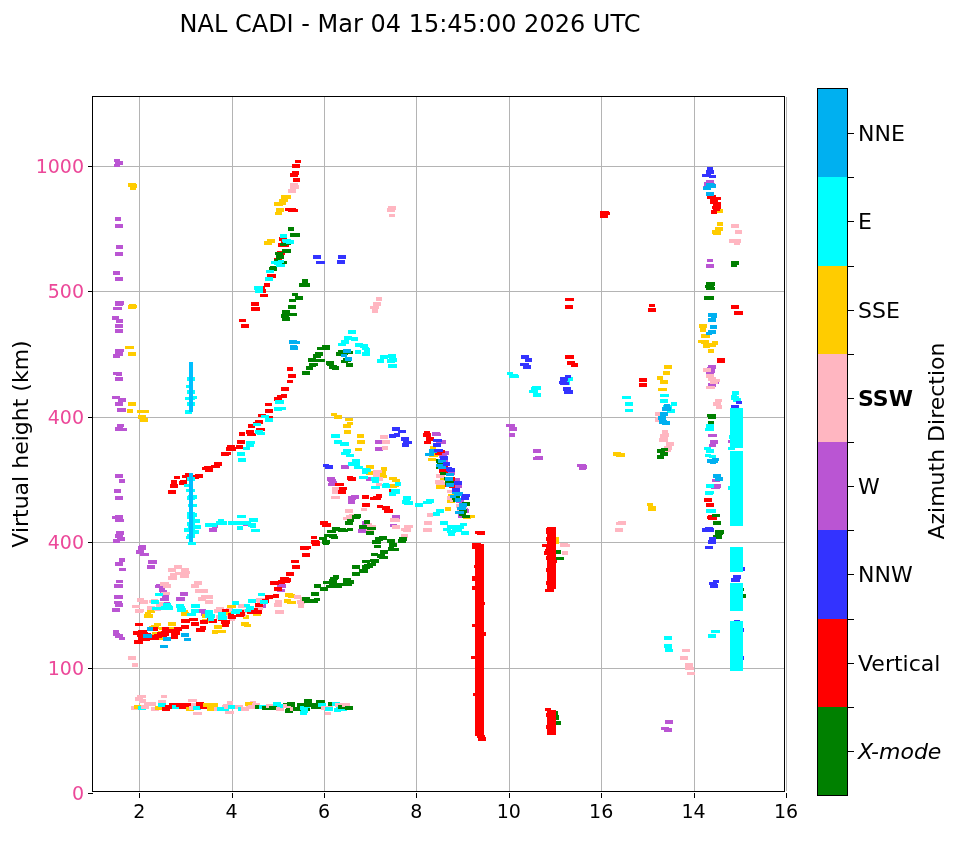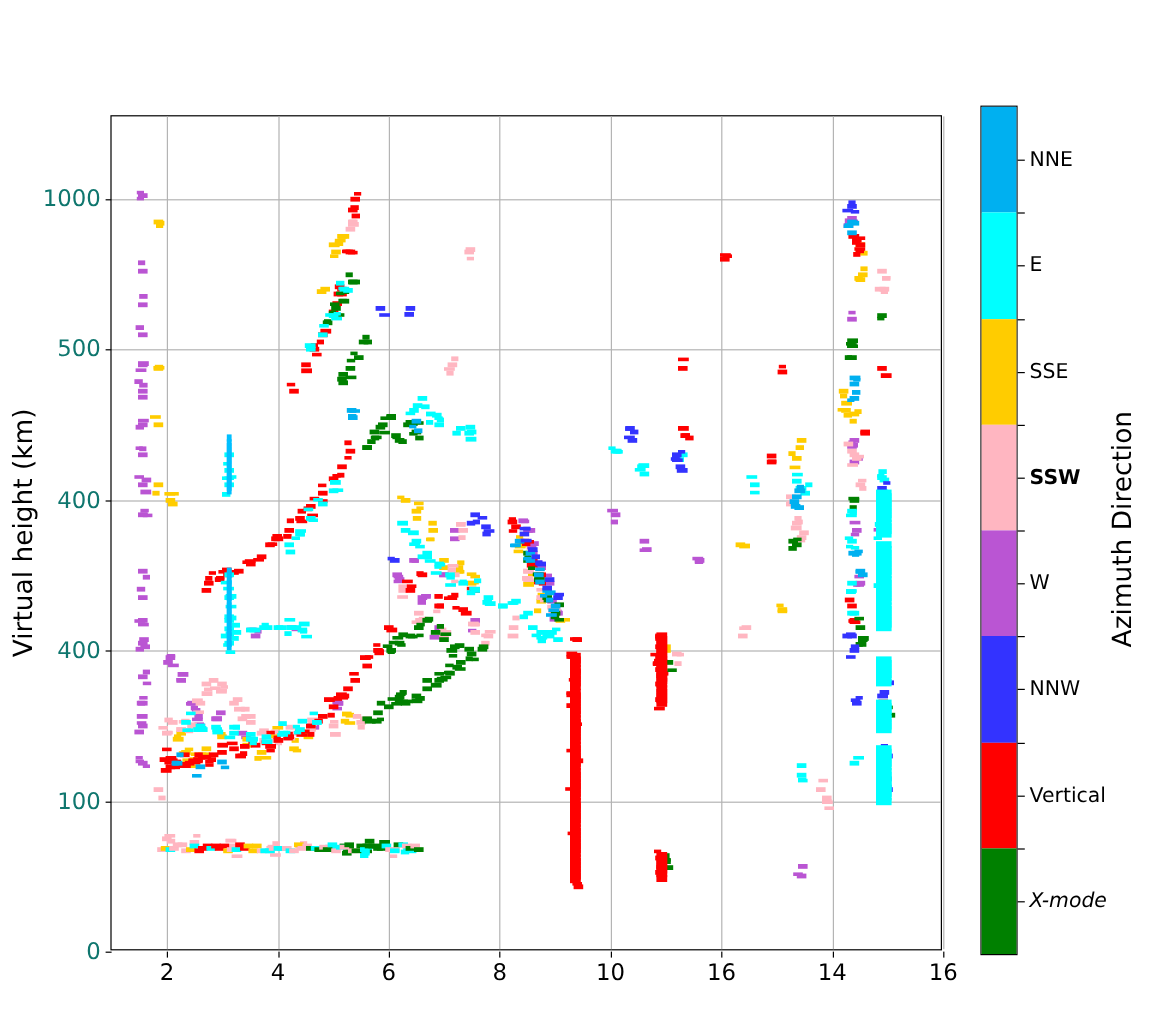--- a/index.html
+++ b/index.html
@@ -21,51 +21,52 @@
   .gl.v{width:1px;top:0;bottom:0;}
   .gl.h{height:1px;left:0;right:0;}
 
   #points{position:absolute;left:0;top:0;right:0;bottom:0;overflow:hidden;}
   .pt{position:absolute;}
 
   
   .xtick{position:absolute;width:1px;height:5px;background:#000;top:696px;}
   .ytick{position:absolute;height:1px;width:5px;background:#000;left:-5px;}
   .xlab{position:absolute;top:703px;font-size:19px;color:#000;transform:translateX(-50%);}
-  .ylab{position:absolute;right:100%;margin-right:9px;font-size:19px;color:#0f766e;transform:translateY(-50%);white-space:nowrap;}
+  .ylab{position:absolute;right:100%;margin-right:9px;font-size:19px;color:#ec4899;transform:translateY(-50%);white-space:nowrap;}
 
   #xaxis-title{
     position:absolute;left:92px;top:826px;width:693px;text-align:center;
     font-size:22px;color:#000;
   }
   #yaxis-title{
     position:absolute;left:-6px;top:444px;font-size:22px;color:#000;
     transform:translate(-50%,-50%) rotate(-90deg);white-space:nowrap;
   }
   #yaxis-title-wrap{position:absolute;left:26px;top:0;height:857px;width:1px;}
 
   
   #cbar{
     position:absolute;left:817px;top:88px;width:29px;height:706px;
     border:1px solid #000;box-sizing:content-box;
   }
   .cseg{position:absolute;left:0;width:29px;}
   .ctick{position:absolute;left:30px;width:6px;height:1px;background:#000;}
   .cbound{position:absolute;left:30px;width:6px;height:1px;background:#000;}
-  .clab{position:absolute;left:40px;font-size:17px;color:#000;transform:translateY(-50%);white-space:nowrap;}
+  .clab{position:absolute;left:40px;font-size:22px;color:#000;transform:translateY(-50%);white-space:nowrap;}
   #cbar-title{
     position:absolute;left:936px;top:441px;font-size:22px;color:#000;
     transform:translate(-50%,-50%) rotate(-90deg);white-space:nowrap;
   }
 </style>
 </head>
 <body>
 
 <div id="root">
 
+  <div id="title">NAL CADI - Mar 04 15:45:00 2026 UTC</div>
 
   <div id="yaxis-title-wrap">
     <div id="yaxis-title">Virtual height (km)</div>
   </div>
 
   <div id="plot">
     <div id="grid">
         <div class="gl v" style="left: 46.2px;"></div>
         <div class="gl v" style="left: 138.6px;"></div>
         <div class="gl v" style="left: 231px;"></div>

